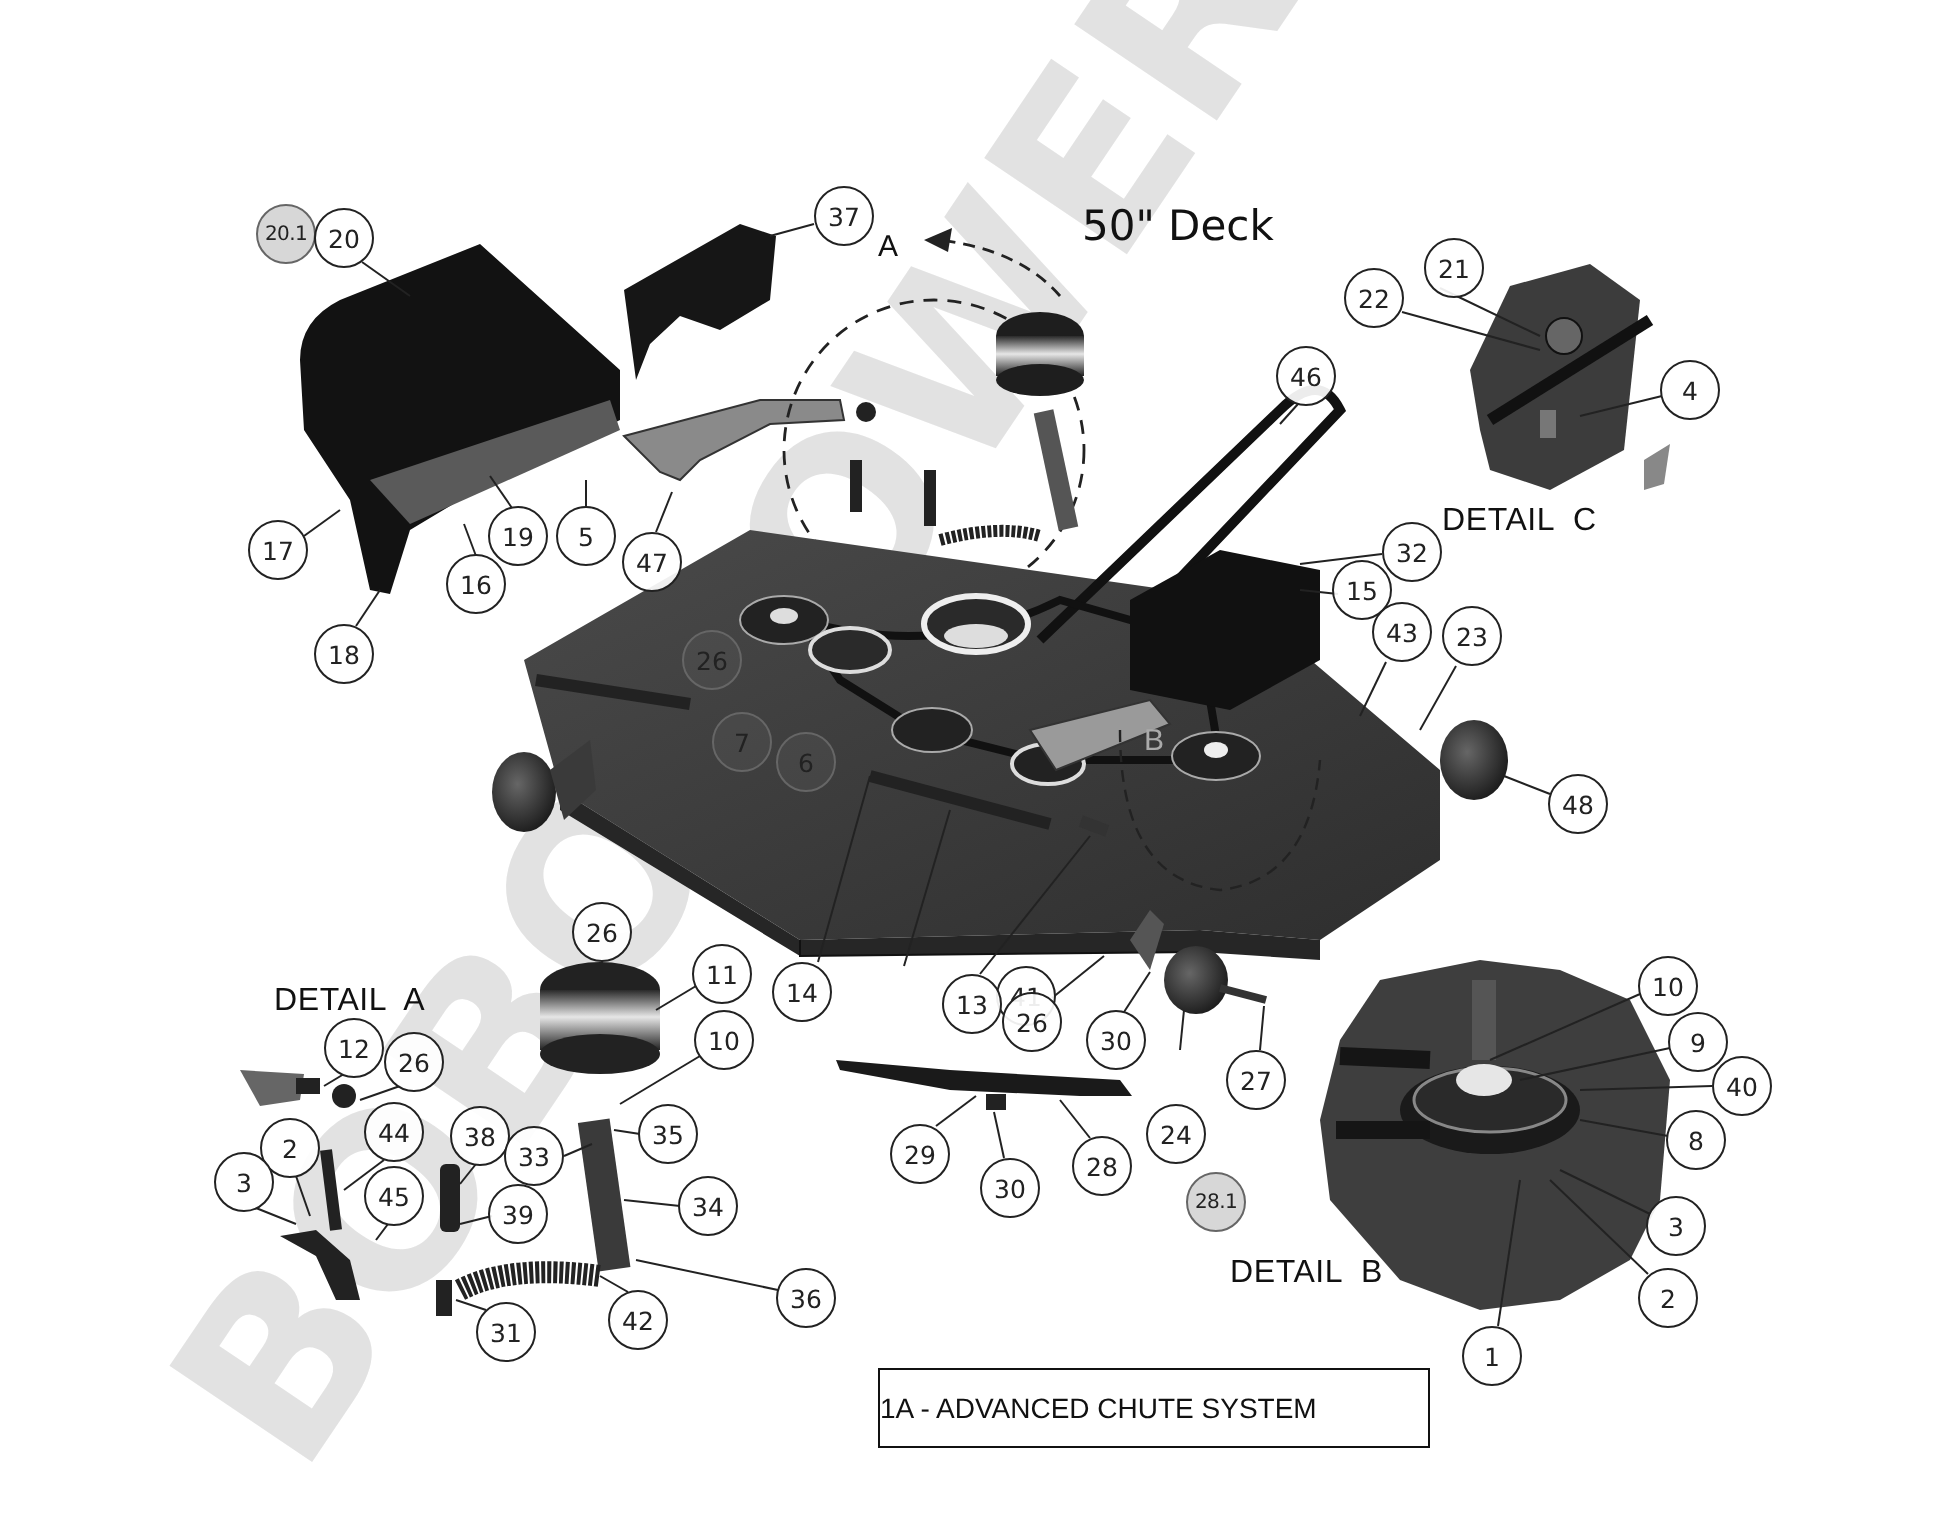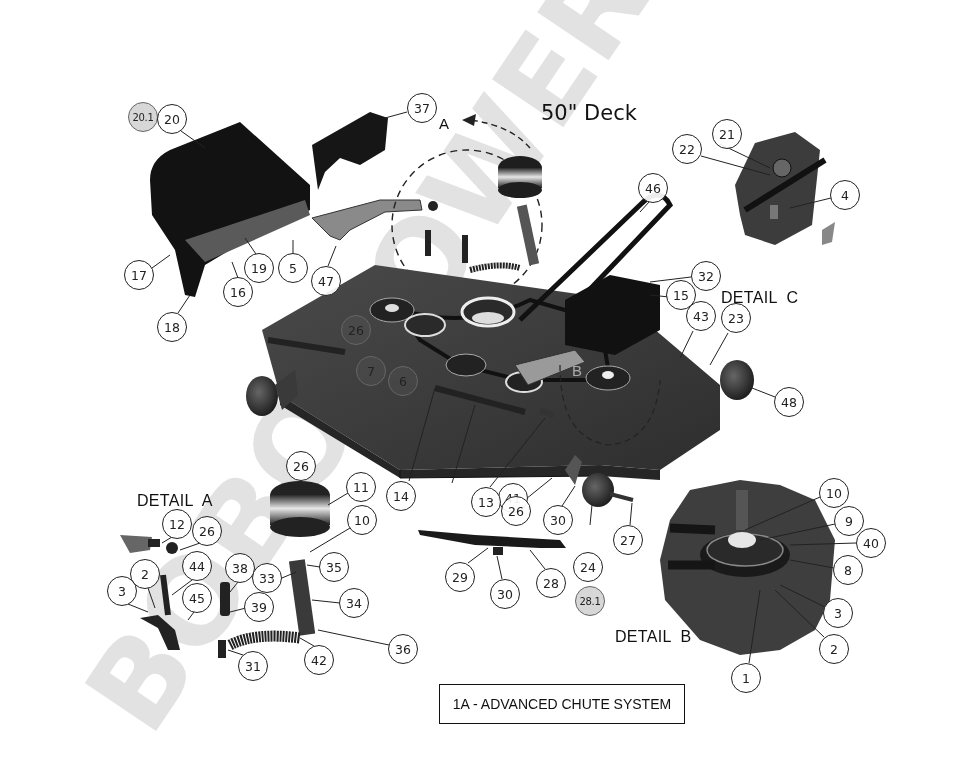--- a/index.html
+++ b/index.html
@@ -11,22 +11,22 @@
       border: 1.3px solid #222; border-radius: 50%; background: rgba(255,255,255,0.92);
       box-sizing: border-box; display: flex; align-items: center; justify-content: center;
       font-family: "DejaVu Sans", sans-serif; font-size: 12.5px; color: #222; cursor: pointer;
     }
     .callout.wide { font-size: 10px; letter-spacing: -0.3px; }
     .callout.gray { border-color: #666; background: rgba(95,95,95,0.25); color: #222; }
     .title { position: absolute; left: 541px; top: 101px; font-family: "DejaVu Sans", sans-serif; font-size: 21px; color: #111; }
     .detail-label { position: absolute; font-family: "Liberation Sans", sans-serif; font-size: 16px; color: #111; letter-spacing: 0.3px; white-space: pre; }
     .marker-letter { position: absolute; font-family: "Liberation Sans", sans-serif; font-size: 15px; color: #111; }
     .caption-box {
-      position: absolute; left: 439px; top: 684px; width: 246px; height: 40px;
-      border: 1.2px solid #111; box-sizing: border-box; display: flex; align-items: center; justify-content: center;
+      position: absolute; left: 439px; top: 684px; width: 276px; height: 40px;
+      border: 1.2px solid #111; box-sizing: border-box; display: flex; align-items: center; justify-content: flex-start;
       font-family: "Liberation Sans", sans-serif; font-size: 14px; color: #111;
     }
   </style>
 </head>
 <body>
 
 <div id="stage">
 
   <svg class="watermark" viewBox="0 0 980 757">
     <g fill="#dedede" opacity="0.85">
@@ -213,21 +213,21 @@
     </g>
   </svg>
 
   <div class="title">50" Deck</div>
 
   <div class="marker-letter" style="left:439px;top:115px;">A</div>
   <div class="marker-letter" style="left:572px;top:362px;color:#aaa;">B</div>
 
   <div class="detail-label" style="left:137px;top:492px;">DETAIL  A</div>
   <div class="detail-label" style="left:615px;top:628px;">DETAIL  B</div>
-  <div class="detail-label" style="left:721px;top:252px;margin-top:37px;">DETAIL  C</div>
+  <div class="detail-label" style="left:721px;top:252px;">DETAIL  C</div>
 
   <div id="callouts">
       <div class="callout wide gray" style="left: 143px; top: 117px;">20.1</div>
       <div class="callout" style="left: 172px; top: 119px;">20</div>
       <div class="callout" style="left: 422px; top: 108px;">37</div>
       <div class="callout" style="left: 139px; top: 275px;">17</div>
       <div class="callout" style="left: 172px; top: 327px;">18</div>
       <div class="callout" style="left: 259px; top: 268px;">19</div>
       <div class="callout" style="left: 238px; top: 292px;">16</div>
       <div class="callout" style="left: 293px; top: 268px;">5</div>
@@ -247,21 +247,21 @@
       <div class="callout" style="left: 401px; top: 496px;">14</div>
       <div class="callout" style="left: 450px; top: 498px; margin-left: 48px;">41</div>
       <div class="callout" style="left: 486px; top: 502px;">13</div>
       <div class="callout" style="left: 516px; top: 511px;">26</div>
       <div class="callout" style="left: 558px; top: 520px;">30</div>
       <div class="callout" style="left: 588px; top: 540px; margin-top: 12px;">24</div>
       <div class="callout" style="left: 628px; top: 540px;">27</div>
       <div class="callout" style="left: 460px; top: 577px;">29</div>
       <div class="callout" style="left: 505px; top: 594px;">30</div>
       <div class="callout" style="left: 551px; top: 583px;">28</div>
-      <div class="callout wide gray" style="left: 590px; top: 601px;">28.1</div>
+      <div class="callout wide gray" style="left: 608px; top: 601px;">28.1</div>
       <div class="callout" style="left: 301px; top: 466px;">26</div>
       <div class="callout" style="left: 361px; top: 487px;">11</div>
       <div class="callout" style="left: 362px; top: 520px;">10</div>
       <div class="callout" style="left: 177px; top: 524px;">12</div>
       <div class="callout" style="left: 207px; top: 531px;">26</div>
       <div class="callout" style="left: 197px; top: 566px;">44</div>
       <div class="callout" style="left: 145px; top: 574px;">2</div>
       <div class="callout" style="left: 122px; top: 591px;">3</div>
       <div class="callout" style="left: 197px; top: 598px;">45</div>
       <div class="callout" style="left: 240px; top: 568px;">38</div>

